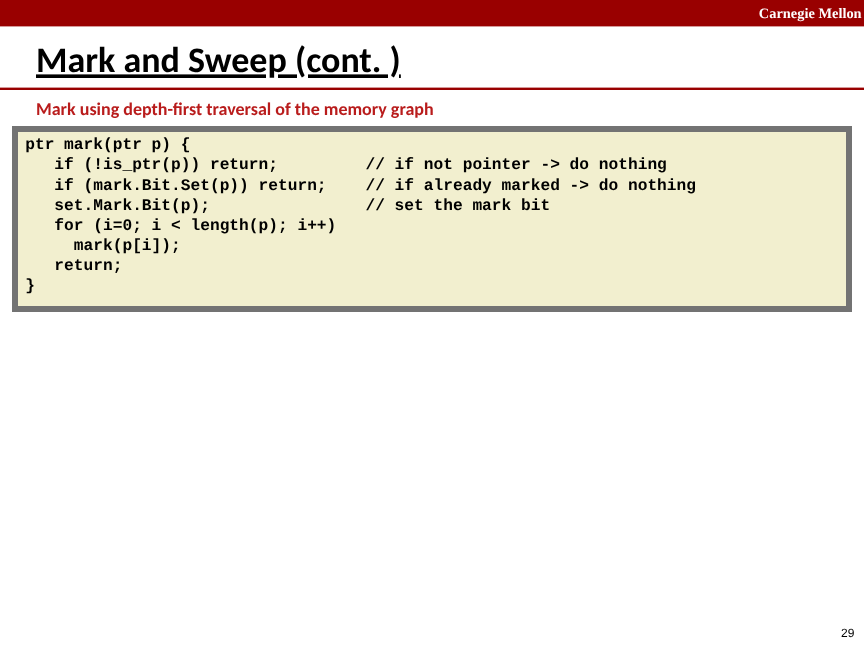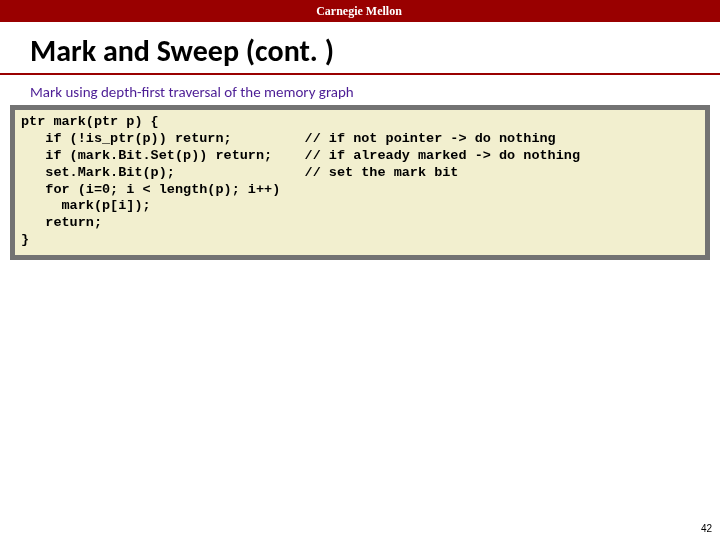--- a/index.html
+++ b/index.html
@@ -9,46 +9,47 @@
       background: #ffffff;
       font-family: Calibri, Arial, sans-serif;
       position: relative;
       overflow: hidden;
     }
     .header-bar {
       width: 100%;
       height: 22px;
       background: #990000;
       display: flex;
-      justify-content: center;
+      justify-content: flex-end;
       align-items: center;
       padding-right: 2px;
     }
     .header-label {
       color: #ffffff;
       font-family: Georgia, "Times New Roman", serif;
       font-weight: bold;
       font-size: 12px;
     }
     .title {
       font-size: 30px;
       font-weight: bold;
       color: #000000;
       padding: 10px 0 4px 30px;
       font-family: Calibri, Arial, sans-serif;
+      text-decoration: underline;
     }
     .rule {
       border: none;
       border-top: 2px solid #990000;
       margin: 0;
     }
     .subtitle {
       font-size: 15px;
-      font-weight: normal;
-      color: #4c1d95;
+      font-weight: bold;
+      color: #b91c1c;
       padding: 8px 0 4px 30px;
       font-family: Calibri, Arial, sans-serif;
     }
     .code-block {
       background: #f2efcf;
       border: 5px solid #737373;
       margin: 0 10px 0 10px;
       padding: 4px 6px 6px 6px;
       font-family: "Courier New", Courier, monospace;
       font-size: 13.5px;
@@ -80,13 +81,13 @@
 
 <div class="code-block">ptr mark(ptr p) {
    if (!is_ptr(p)) return;         // if not pointer -&gt; do nothing
    if (mark.Bit.Set(p)) return;    // if already marked -&gt; do nothing
    set.Mark.Bit(p);                // set the mark bit
    for (i=0; i &lt; length(p); i++)
      mark(p[i]);
    return;
 }</div>
 
-<div class="page-number">42</div>
+<div class="page-number">29</div>
 
 </body></html>

